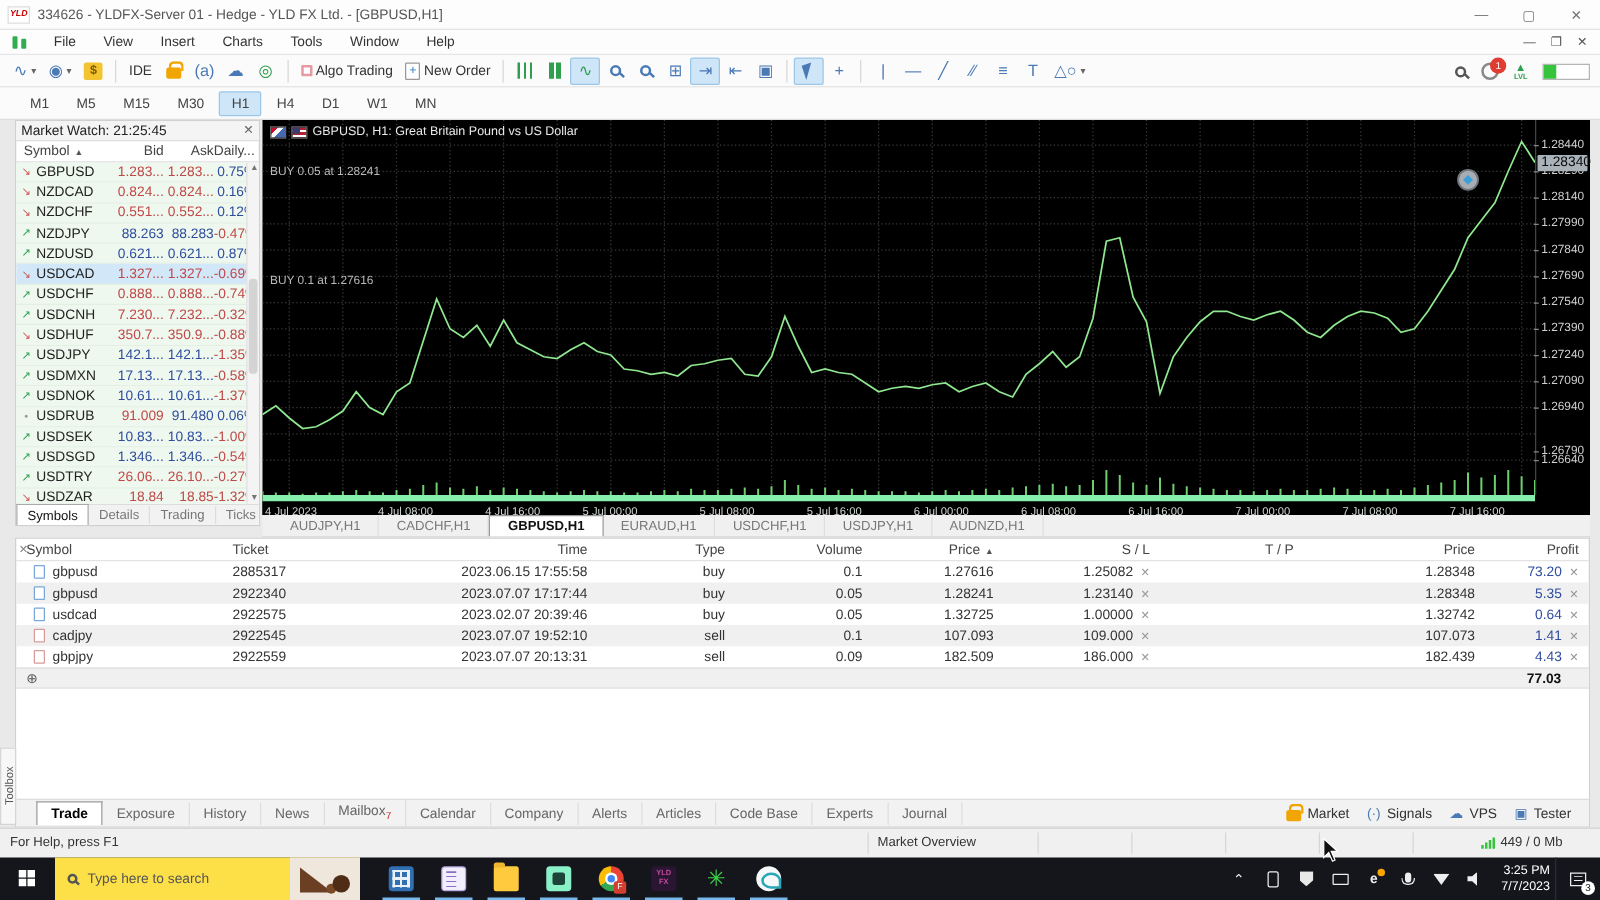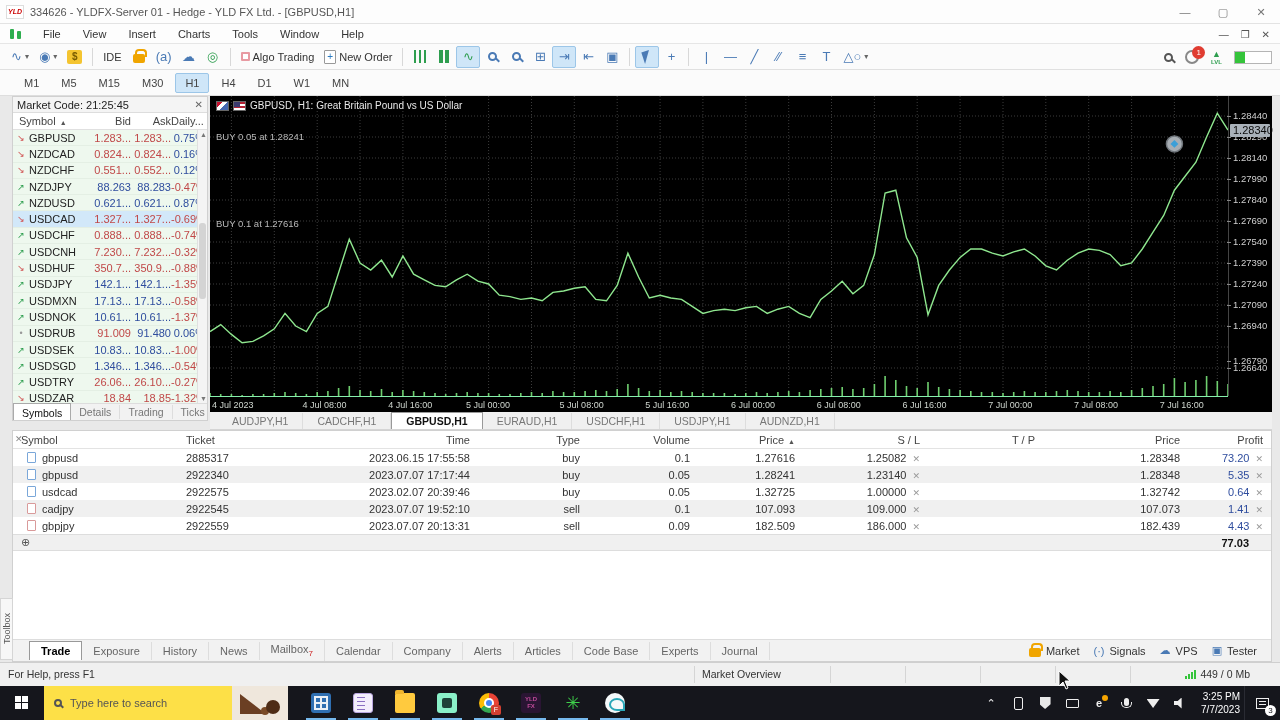--- a/index.html
+++ b/index.html
@@ -83,21 +83,21 @@
 .mw-tabs{height:17px;background:#f2f2f2;border-top:1px solid #ddd;display:flex;align-items:center;font-size:10.5px;color:#777;}
 .mw-tab{padding:1px 8px;border-right:1px solid #ddd;}
 .mw-tab.active{background:#fff;color:#111;border:1px solid #aaa;border-bottom:none;margin-top:-2px;padding-top:3px;}
 
 .chart{position:absolute;left:210px;top:96px;width:1062px;height:316px;background:#000;}
 #plot{position:absolute;left:0;top:0;}
 .paxis{position:absolute;right:0;top:0;width:44px;height:300px;background:#000;border-left:1px solid #444;}
 .ptick{position:absolute;left:4px;color:#cfcfcf;font-size:9.5px;line-height:12px;}
 .ptick::before{content:"";position:absolute;left:-6px;top:6px;width:4px;height:1px;background:#888;}
 .pcur{position:absolute;left:1px;right:2px;background:#a9b1b9;color:#0a0a0a;font-size:11px;line-height:13px;padding-left:3px;border-radius:1px;}
-.taxis{position:absolute;left:0;bottom:0;width:1018px;height:16px;background:#000;border-top:1px solid #86efac;}
+.taxis{position:absolute;left:0;bottom:0;width:1018px;height:16px;background:#000;border-top:5px solid #86efac;}
 .ttick{position:absolute;top:3px;color:#cfd6cf;font-size:9px;white-space:nowrap;}
 .chart-header{position:absolute;left:6px;top:4px;display:flex;align-items:center;gap:4px;color:#e8e8e8;font-size:10px;}
 .flag{width:13px;height:10px;border:1px solid #666;display:inline-block;}
 .flag.uk{background:linear-gradient(135deg,#c8102e 0 30%,#fff 30% 55%,#4668b0 55%);}
 .flag.us{background:repeating-linear-gradient(#b22234 0 2px,#fff 2px 4px);position:relative;}
 .flag.us::before{content:"";position:absolute;left:0;top:0;width:6px;height:5px;background:#3c3b6e;}
 
 .chart-tabs{position:absolute;left:210px;top:412px;width:1062px;height:18px;background:#f0f0f0;border-bottom:1px solid #d5d5d5;display:flex;align-items:flex-end;padding-left:8px;font-size:10.5px;color:#777;}
 .ctab{padding:2px 14px;border-right:1px solid #ddd;}
 .ctab.active{background:#fff;color:#111;border:1px solid #999;border-bottom:none;font-weight:bold;}
@@ -339,21 +339,21 @@
         <div class="tf-item active">H1</div>
         <div class="tf-item">H4</div>
         <div class="tf-item">D1</div>
         <div class="tf-item">W1</div>
         <div class="tf-item">MN</div>
       </div>
     </div>
 
   <div class="mw">
     <div class="mw-header">
-      <span>Market Code: 21:25:45</span>
+      <span>Market Watch: 21:25:45</span>
       <span class="x">✕</span>
     </div>
     <div class="mw-cols">
       <span class="c1"><span>Symbol</span><span class="sortarr">▲</span></span>
       <span class="c2">Bid</span>
       <span class="c3">Ask</span>
       <span class="c4">Daily...</span>
     </div>
     <div id="mw-rows">
 

